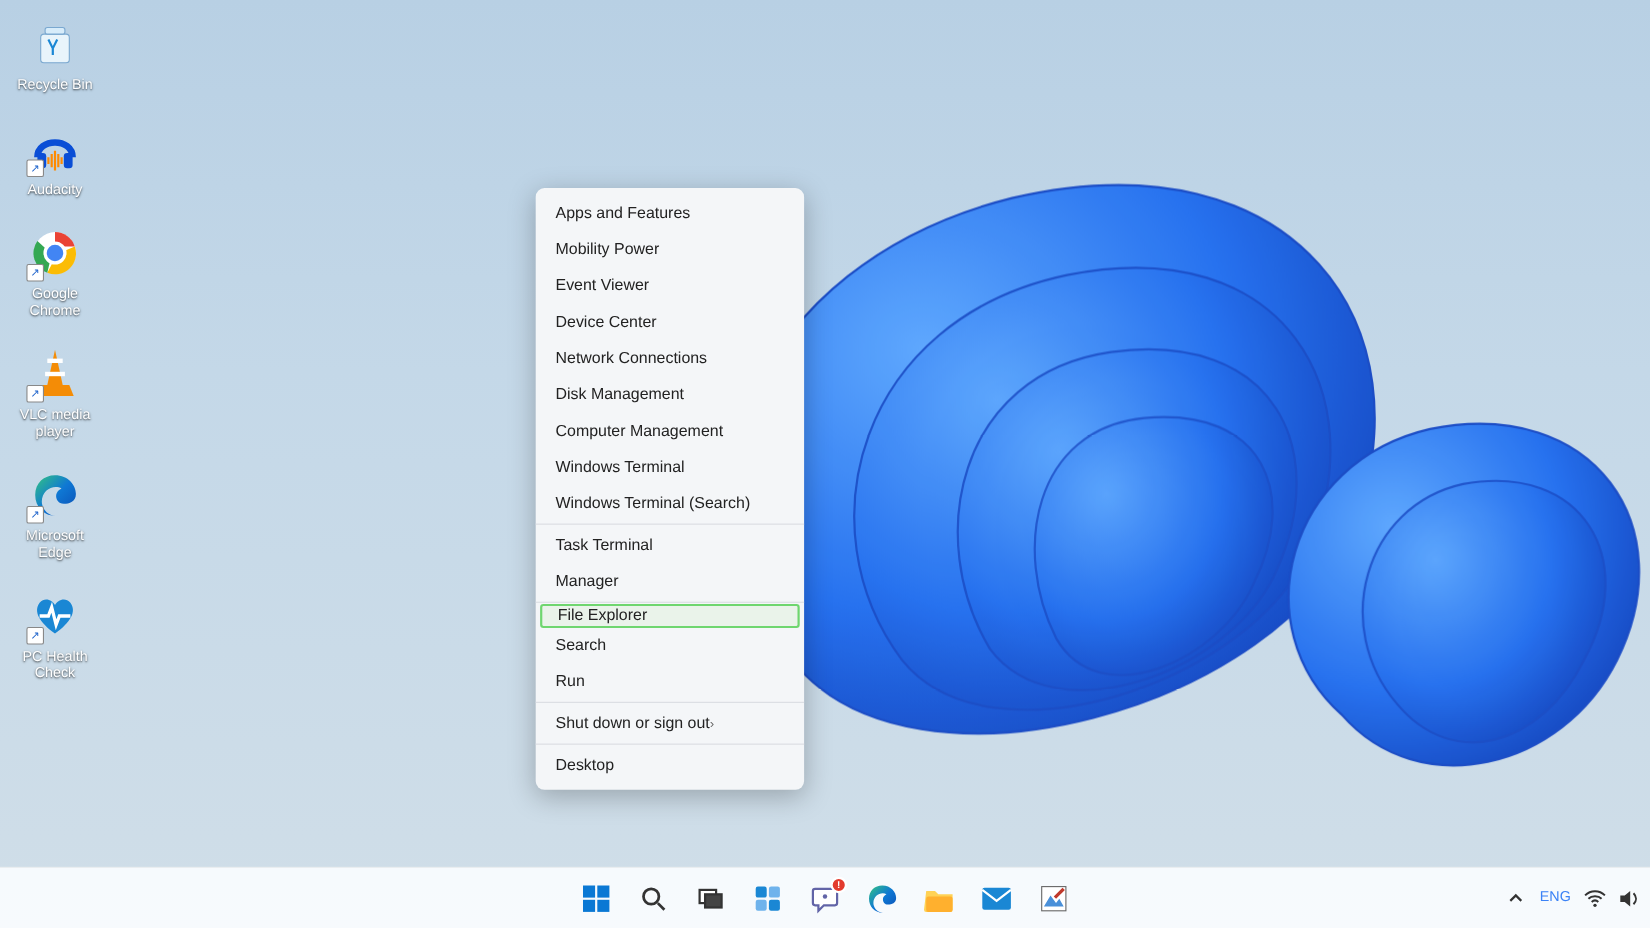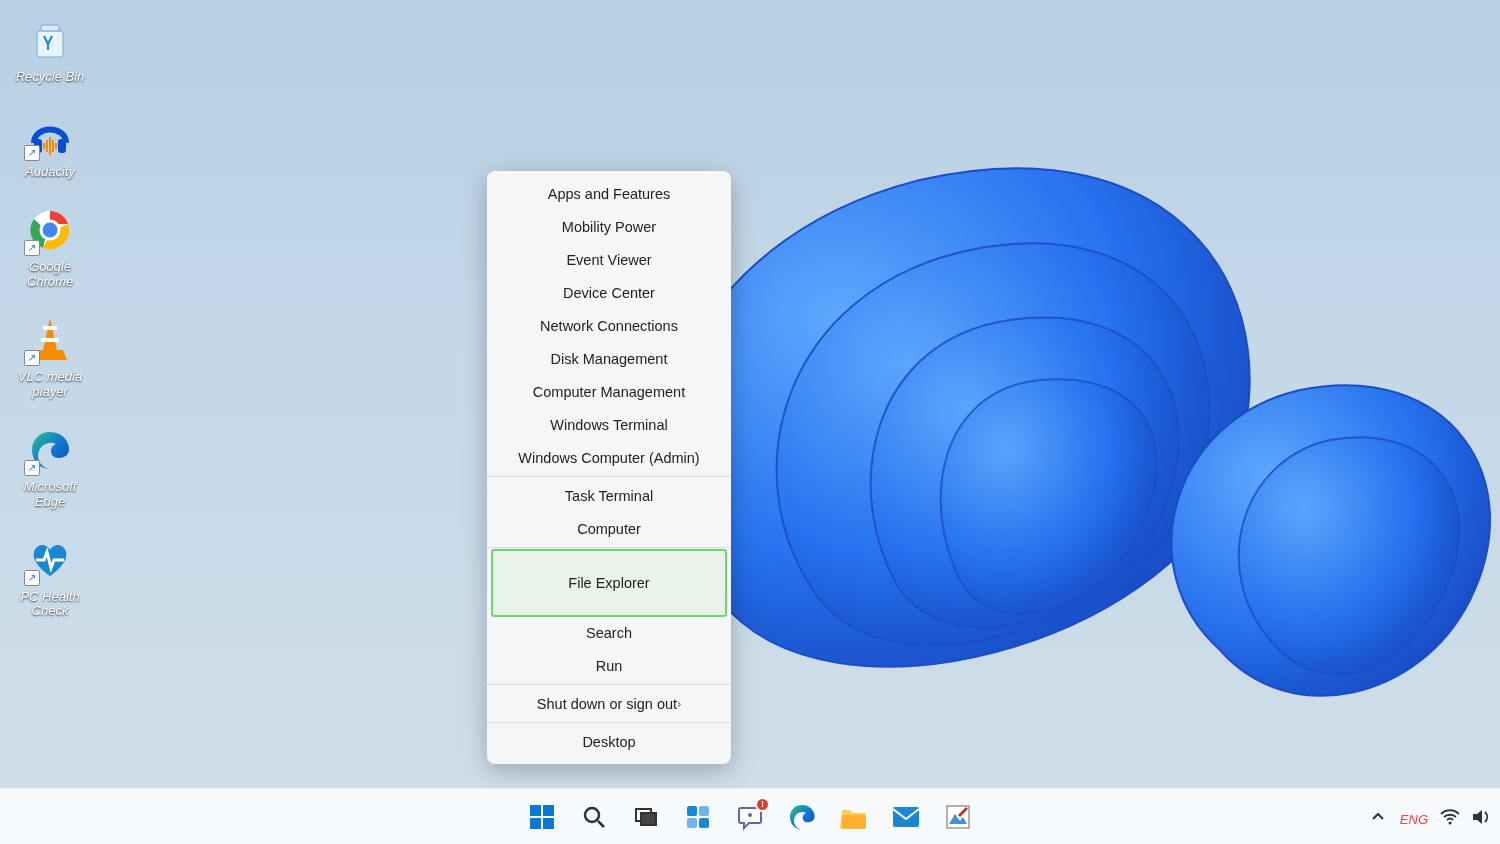--- a/index.html
+++ b/index.html
@@ -64,49 +64,48 @@
   color: #2266cc;
 }
 .desktop-icon .label {
   margin-top: 6px;
   font-size: 13px;
   color: #fff;
   text-shadow: 0 1px 2px rgba(0,0,0,0.8);
   text-align: center;
   line-height: 1.15;
   white-space: pre-line;
-  font-style: italic;
 }
 
 
 .winx-menu {
   position: absolute;
   left: 487px;
   top: 171px;
   width: 244px;
   background: #f4f6f8;
   border-radius: 8px;
   box-shadow: 0 6px 24px rgba(0,0,0,0.25);
   padding: 6px 0;
   font-size: 14.5px;
   color: #222;
 }
 .winx-menu .menu-item {
   padding: 8.5px 18px;
   cursor: default;
   display: flex;
   align-items: center;
-  justify-content: center;
+  justify-content: flex-start;
 }
 .winx-menu .menu-item.highlighted {
   border: 2px solid #6fd66f;
   border-radius: 3px;
   background: #eaf3ea;
   margin: -1px 4px;
-  padding: 24px 14px;
+  padding: 1px 14px;
 }
 .winx-menu .sep {
   height: 1px;
   background: #dadde1;
   margin: 2px 0;
 }
 .winx-menu .submenu-arrow {
   color: #666;
   font-size: 12px;
 }
@@ -137,25 +136,24 @@
   display: flex;
   align-items: center;
   justify-content: center;
   border-radius: 4px;
   position: relative;
 }
 .taskbar-right {
   position: absolute;
   right: 8px;
   display: flex;
-  align-items: flex-end;
+  align-items: flex-start;
   gap: 12px;
   font-size: 13px;
-  color: #ef4444;
-  font-style: italic;
+  color: #3b82f6;
 }
 .tray-icon {
   width: 20px;
   height: 20px;
   display: flex;
   align-items: center;
   justify-content: center;
 }
 .notif-badge {
   position: absolute;
@@ -307,28 +305,28 @@
   <div class="menu-item">
       <span>Disk Management</span>
     </div>
   <div class="menu-item">
       <span>Computer Management</span>
     </div>
   <div class="menu-item">
       <span>Windows Terminal</span>
     </div>
   <div class="menu-item">
-      <span>Windows Computer (Admin)</span>
+      <span>Windows Terminal (Search)</span>
     </div>
   <div class="sep"></div>
   <div class="menu-item">
       <span>Task Terminal</span>
     </div>
   <div class="menu-item">
-      <span>Computer</span>
+      <span>Manager</span>
     </div>
   <div class="sep"></div>
   <div class="menu-item highlighted">
       <span>File Explorer</span>
     </div>
   <div class="menu-item">
       <span>Search</span>
     </div>
   <div class="menu-item">
       <span>Run</span>

